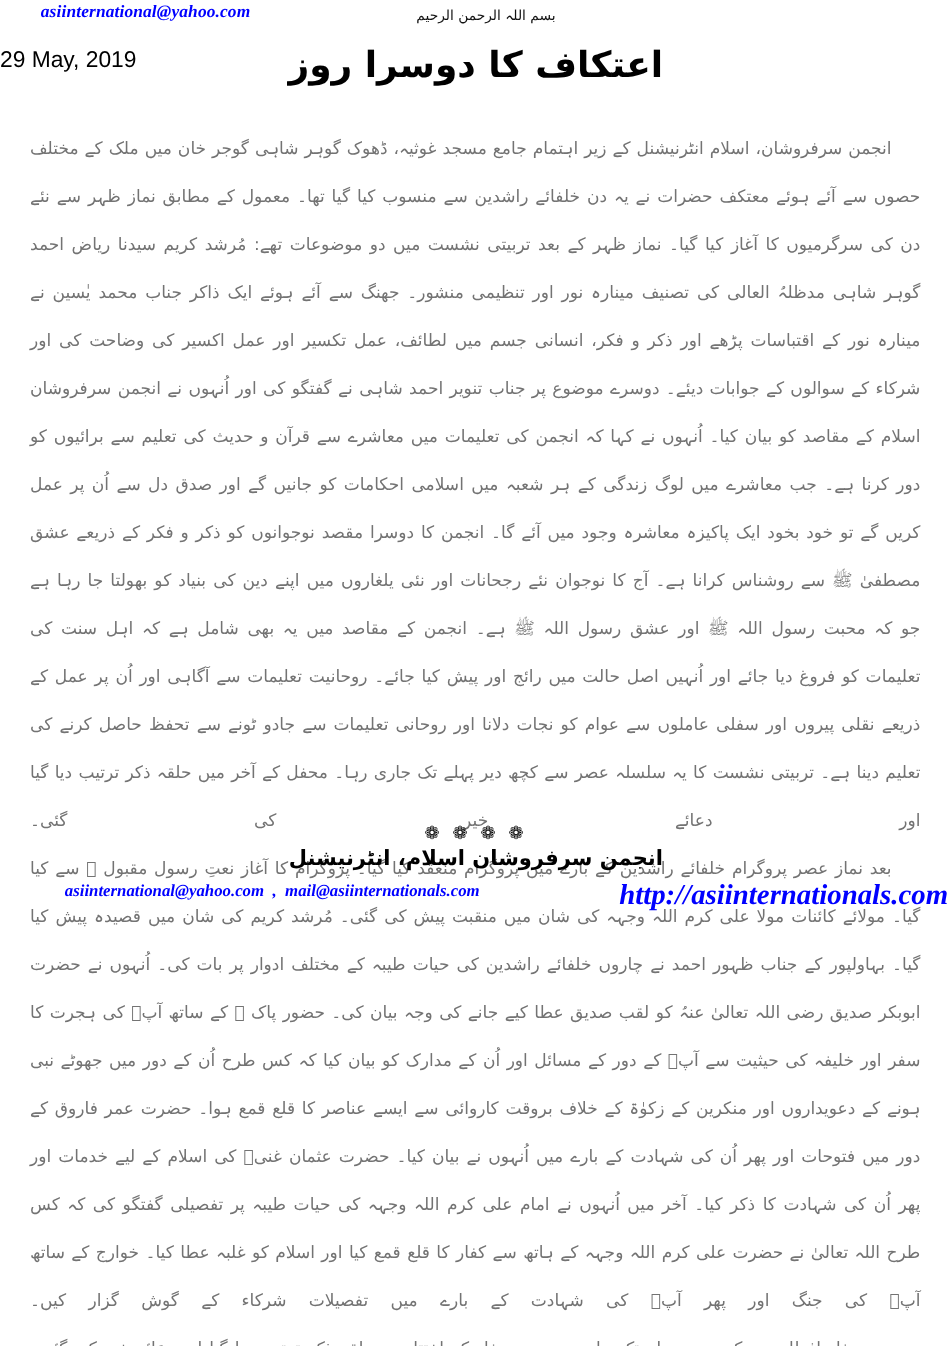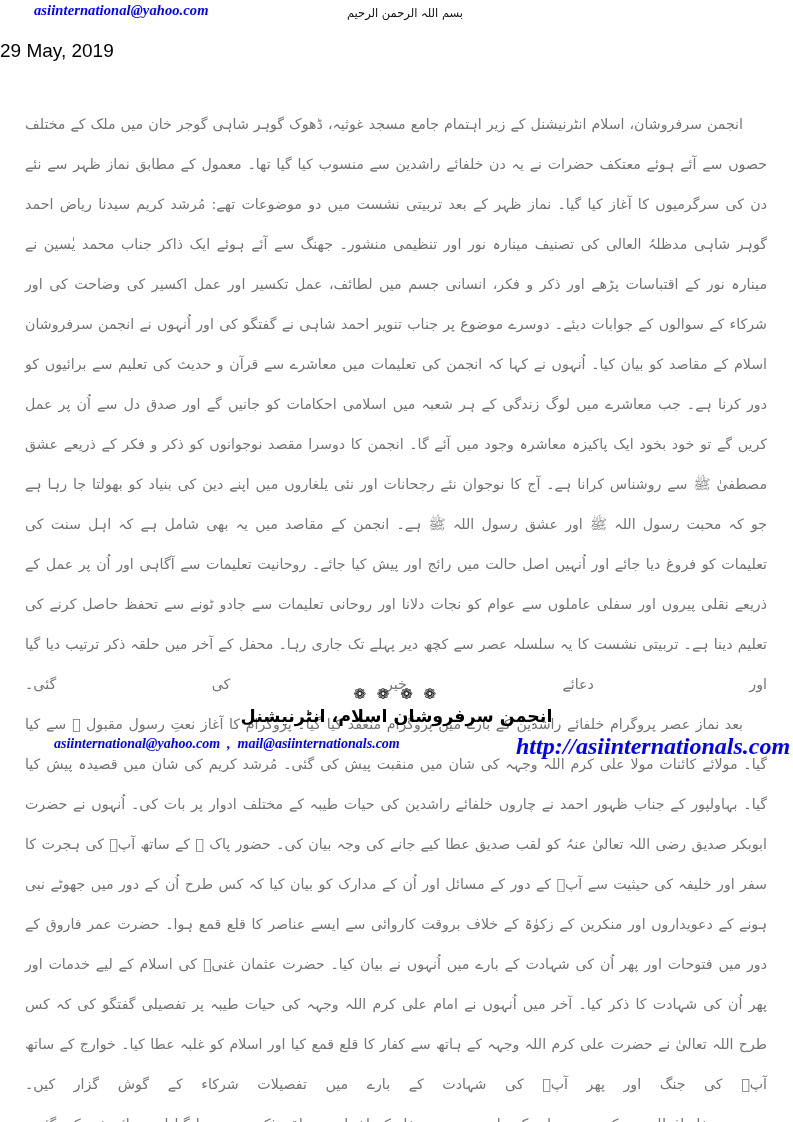--- a/index.html
+++ b/index.html
@@ -180,20 +180,21 @@
 <body>
 
 <div class="page">
 
   <div class="header-bar">
     <div class="hdr-email">asiinternational@yahoo.com</div>
     <div class="hdr-bismillah">بسم اللہ الرحمن الرحیم</div>
   </div>
 
   <div class="title-row">
+    <div class="doc-title">اعتکاف کا دوسرا روز</div>
     <div class="doc-date">29 May, 2019</div>
   </div>
 
   <div class="article">
     <p class="para">انجمن سرفروشان، اسلام انٹرنیشنل کے زیر اہتمام جامع مسجد غوثیہ، ڈھوک گوہر شاہی گوجر خان میں ملک کے مختلف حصوں سے آئے ہوئے معتکف حضرات نے یہ دن خلفائے راشدین سے منسوب کیا گیا تھا۔ معمول کے مطابق نماز ظہر سے نئے دن کی سرگرمیوں کا آغاز کیا گیا۔ نماز ظہر کے بعد تربیتی نشست میں دو موضوعات تھے: مُرشد کریم سیدنا ریاض احمد گوہر شاہی مدظلہُ العالی کی تصنیف مینارہ نور اور تنظیمی منشور۔ جھنگ سے آئے ہوئے ایک ذاکر جناب محمد یٰسین نے مینارہ نور کے اقتباسات پڑھے اور ذکر و فکر، انسانی جسم میں لطائف، عمل تکسیر اور عمل اکسیر کی وضاحت کی اور شرکاء کے سوالوں کے جوابات دیئے۔ دوسرے موضوع پر جناب تنویر احمد شاہی نے گفتگو کی اور اُنہوں نے انجمن سرفروشان اسلام کے مقاصد کو بیان کیا۔ اُنہوں نے کہا کہ انجمن کی تعلیمات میں معاشرے سے قرآن و حدیث کی تعلیم سے برائیوں کو دور کرنا ہے۔ جب معاشرے میں لوگ زندگی کے ہر شعبہ میں اسلامی احکامات کو جانیں گے اور صدق دل سے اُن پر عمل کریں گے تو خود بخود ایک پاکیزہ معاشرہ وجود میں آئے گا۔ انجمن کا دوسرا مقصد نوجوانوں کو ذکر و فکر کے ذریعے عشق مصطفیٰ ﷺ سے روشناس کرانا ہے۔ آج کا نوجوان نئے رجحانات اور نئی یلغاروں میں اپنے دین کی بنیاد کو بھولتا جا رہا ہے جو کہ محبت رسول اللہ ﷺ اور عشق رسول اللہ ﷺ ہے۔ انجمن کے مقاصد میں یہ بھی شامل ہے کہ اہل سنت کی تعلیمات کو فروغ دیا جائے اور اُنہیں اصل حالت میں رائج اور پیش کیا جائے۔ روحانیت تعلیمات سے آگاہی اور اُن پر عمل کے ذریعے نقلی پیروں اور سفلی عاملوں سے عوام کو نجات دلانا اور روحانی تعلیمات سے جادو ٹونے سے تحفظ حاصل کرنے کی تعلیم دینا ہے۔ تربیتی نشست کا یہ سلسلہ عصر سے کچھ دیر پہلے تک جاری رہا۔ محفل کے آخر میں حلقہ ذکر ترتیب دیا گیا اور دعائے خیر کی گئی۔</p>
     <p class="para">بعد نماز عصر پروگرام خلفائے راشدین کے بارے میں پروگرام منعقد کیا گیا۔ پروگرام کا آغاز نعتِ رسول مقبول ﷺ سے کیا گیا۔ مولائے کائنات مولا علی کرم اللہ وجہہ کی شان میں منقبت پیش کی گئی۔ مُرشد کریم کی شان میں قصیدہ پیش کیا گیا۔ بہاولپور کے جناب ظہور احمد نے چاروں خلفائے راشدین کی حیات طیبہ کے مختلف ادوار پر بات کی۔ اُنہوں نے حضرت ابوبکر صدیق رضی اللہ تعالیٰ عنہُ کو لقب صدیق عطا کیے جانے کی وجہ بیان کی۔ حضور پاک ﷺ کے ساتھ آپؓ کی ہجرت کا سفر اور خلیفہ کی حیثیت سے آپؓ کے دور کے مسائل اور اُن کے مدارک کو بیان کیا کہ کس طرح اُن کے دور میں جھوٹے نبی ہونے کے دعویداروں اور منکرین کے زکوٰۃ کے خلاف بروقت کاروائی سے ایسے عناصر کا قلع قمع ہوا۔ حضرت عمر فاروق کے دور میں فتوحات اور پھر اُن کی شہادت کے بارے میں اُنہوں نے بیان کیا۔ حضرت عثمان غنیؓ کی اسلام کے لیے خدمات اور پھر اُن کی شہادت کا ذکر کیا۔ آخر میں اُنہوں نے امام علی کرم اللہ وجہہ کی حیات طیبہ پر تفصیلی گفتگو کی کہ کس طرح اللہ تعالیٰ نے حضرت علی کرم اللہ وجہہ کے ہاتھ سے کفار کا قلع قمع کیا اور اسلام کو غلبہ عطا کیا۔ خوارج کے ساتھ آپؓ کی جنگ اور پھر آپؓ کی شہادت کے بارے میں تفصیلات شرکاء کے گوش گزار کیں۔</p>
     <p class="para">یہ محفل افطار سے کچھ دیر پہلے تک جاری رہی۔ محفل کے اختتام پر حلقہ ذکر ترتیب دیا گیا اور دعائے خیر کی گئی۔</p>
   </div>
 
   <div class="footer">

